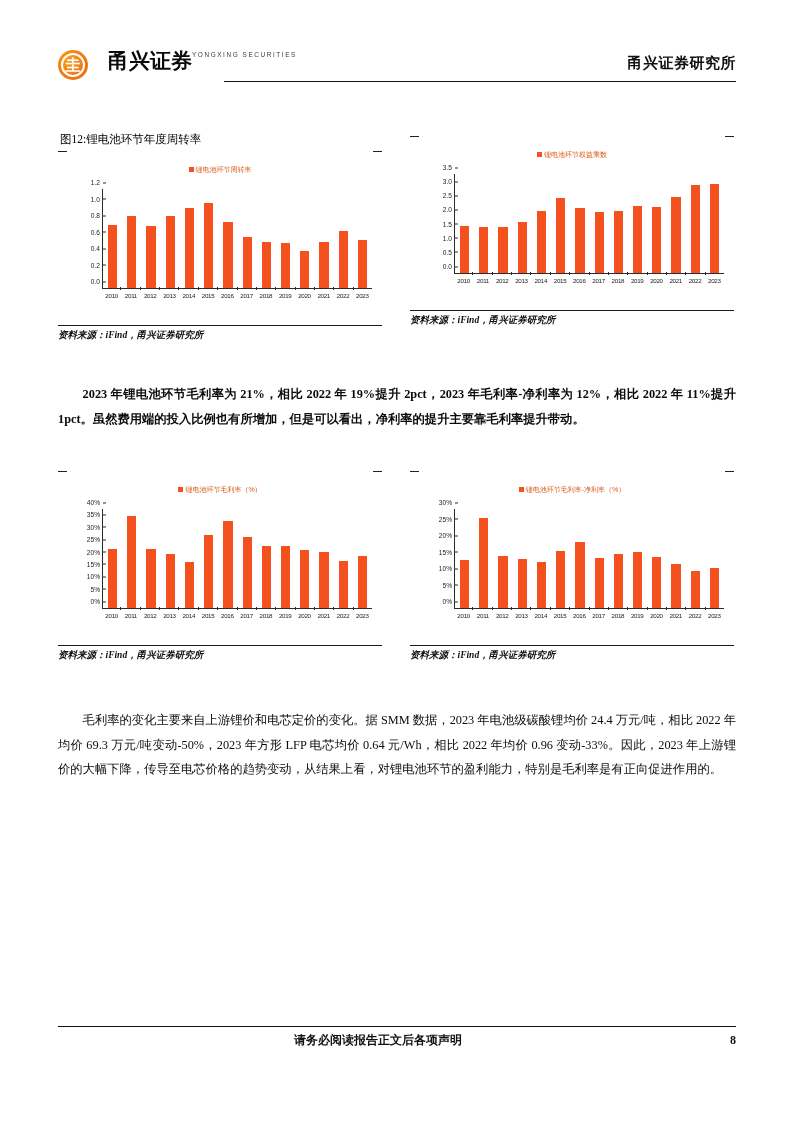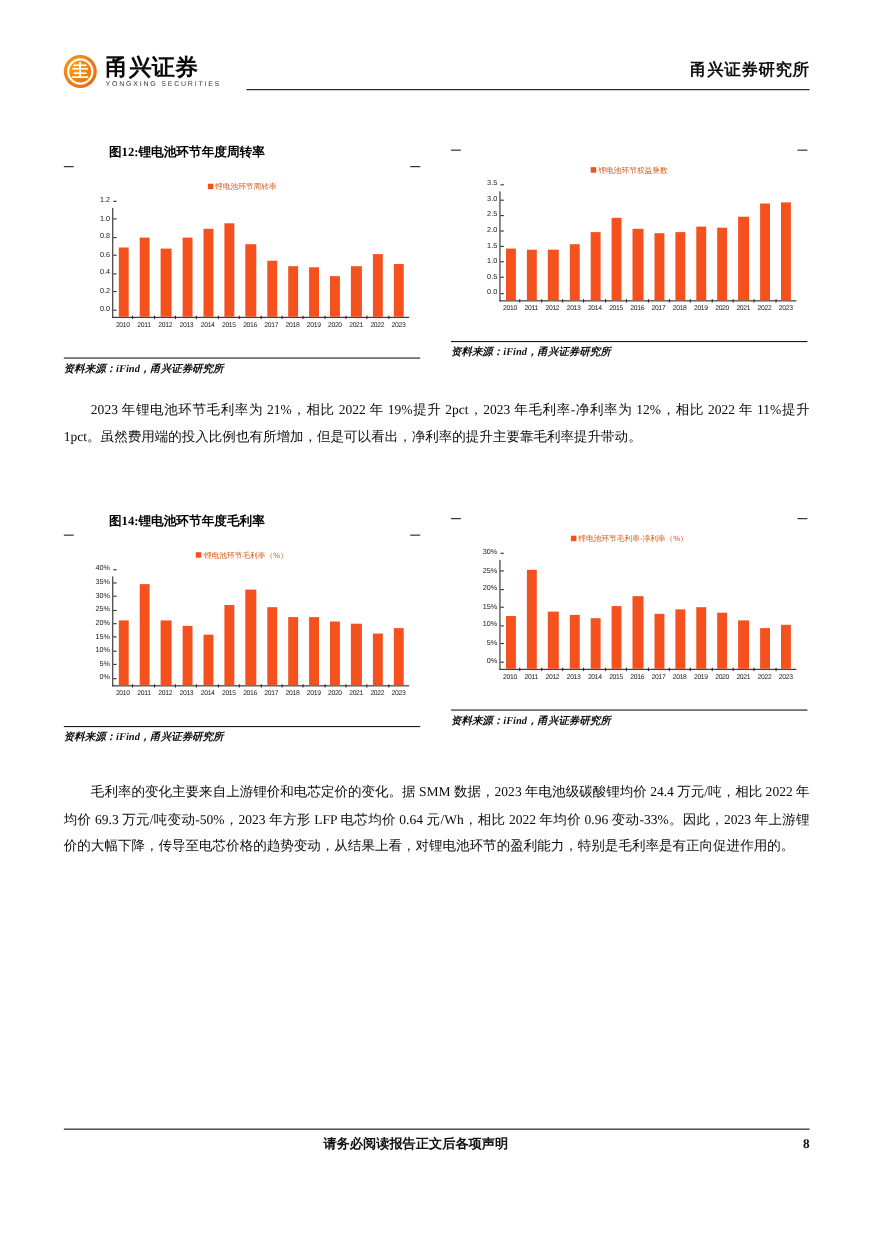--- a/index.html
+++ b/index.html
@@ -52,22 +52,22 @@
     position: absolute;
     left: 0; top: 0; width: 30px; height: 30px;
     display: flex; align-items: center; justify-content: center;
     color: #ffffff;
     font-family: "Liberation Serif", serif;
     font-weight: bold;
     font-size: 15px;
     line-height: 1;
   }
   .logo-text {
-    margin-left: 8px;
-    display: flex; flex-direction: column;
+    margin-left: 20px;
+    display: flex; flex-direction: row;
     justify-content: flex-start;
   }
   .logo-cn {
     font-family: "Liberation Serif", "DejaVu Serif", serif;
     font-weight: bold;
     font-size: 21px;
     line-height: 22px;
     letter-spacing: 0px;
     color: #0a0a0a;
   }
@@ -99,27 +99,26 @@
     position: absolute;
     width: 324px;
   }
   .fig-left  { left: 58px; }
   .fig-right { left: 410px; }
   .fig-row1  { top: 132px; }
   .fig-row2  { top: 467px; }
 
   .fig-title {
     font-family: "Liberation Serif", "DejaVu Serif", serif;
-    font-weight: bold;
+    font-weight: normal;
     font-size: 11.5px;
     color: #000;
     line-height: 15px;
     padding-left: 2px;
     white-space: nowrap;
-    margin-left: 39px;
   }
   .fig-box {
     position: relative;
     margin-top: 4px;
     height: 172px;
     box-sizing: border-box;
   }
   
   .fig-box .corner {
     position: absolute;
@@ -245,21 +244,21 @@
     left: 58px;
     width: 678px;
     font-family: "Liberation Serif", "DejaVu Serif", serif;
     font-size: 12.3px;
     line-height: 24.5px;
     color: #0b0b0b;
     text-align: justify;
     text-justify: inter-ideograph;
     text-indent: 24.6px;
   }
-  .para-mid { top: 360px; }
+  .para-mid { top: 382px; font-weight: bold; }
   .para-bot { top: 708px; }
 
   
   .footer {
     position: absolute;
     left: 58px; top: 1026px;
     width: 678px;
     border-top: 1.4px solid #111;
     padding-top: 5px;
     display: flex;
@@ -494,21 +493,20 @@
             <div class="xtick">2023</div>
           </div>
       </div>
     </div>
     <div class="fig-source">资料来源：iFind，甬兴证券研究所</div>
   </div>
 
   <div class="para para-mid">2023 年锂电池环节毛利率为 21%，相比 2022 年 19%提升 2pct，2023 年毛利率-净利率为 12%，相比 2022 年 11%提升 1pct。虽然费用端的投入比例也有所增加，但是可以看出，净利率的提升主要靠毛利率提升带动。</div>
 
   <div class="fig fig-left fig-row2">
-    <div class="fig-title">图14:锂电池环节年度毛利率</div>
     <div class="fig-box">
       <div class="corner tl"></div>
       <div class="corner tr"></div>
       <div class="legend">
         <span class="swatch"></span><span class="legend-label">锂电池环节毛利率（%）</span>
       </div>
       <div class="plot">
         <div class="plot-inner">
           <div class="bars">
               <div class="bar-slot">

